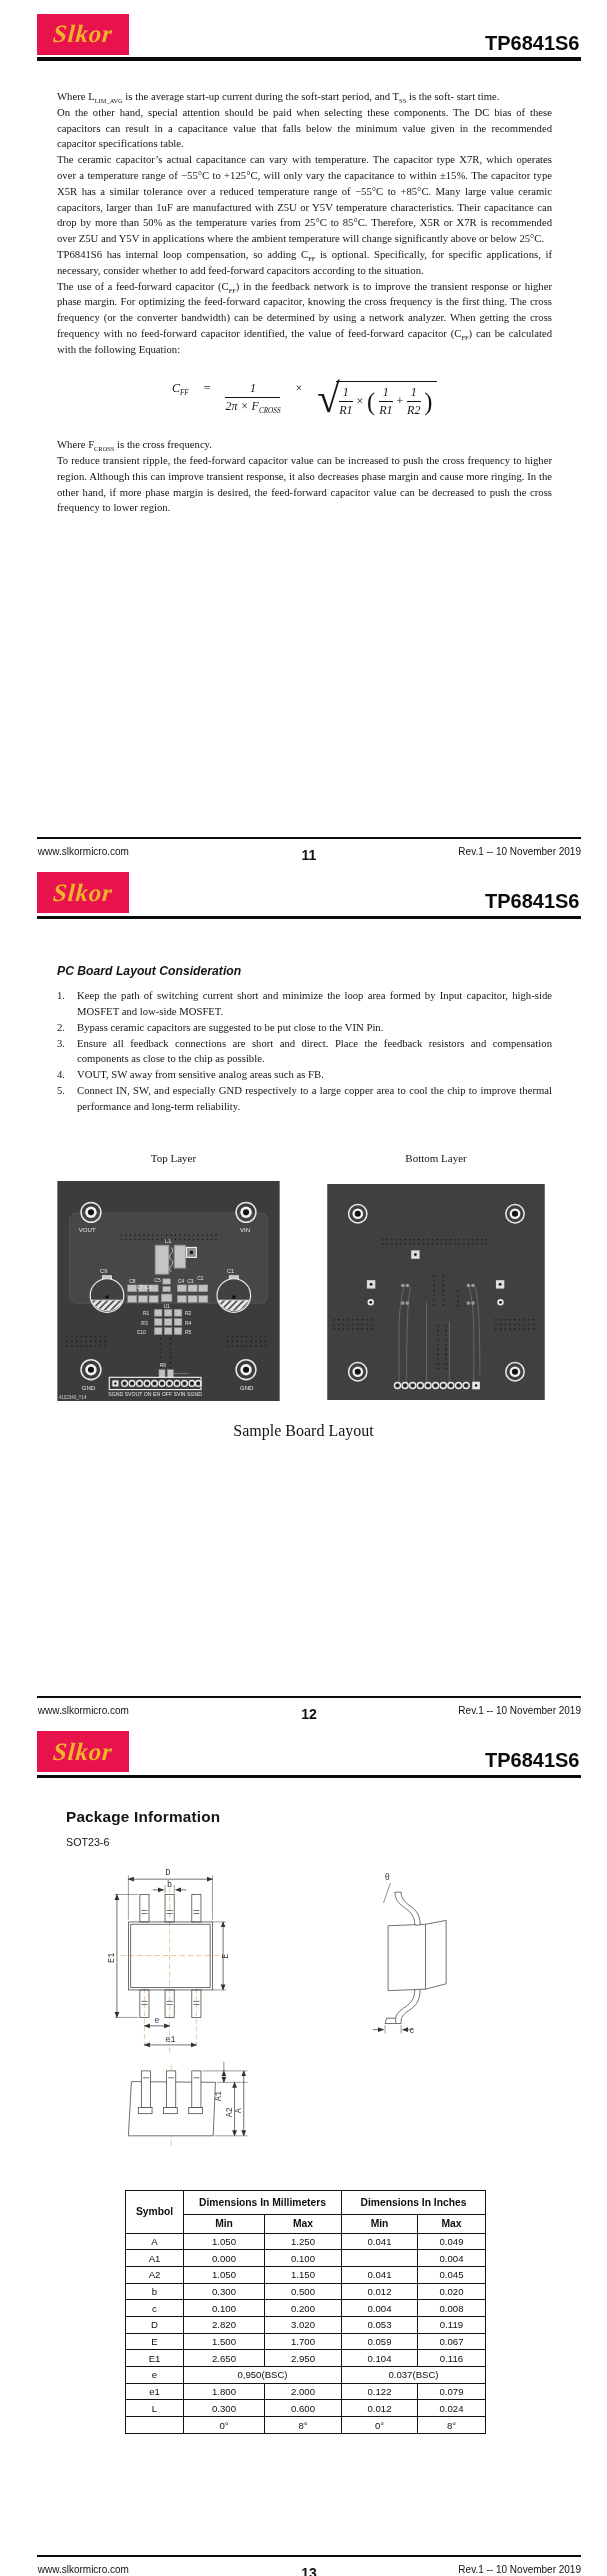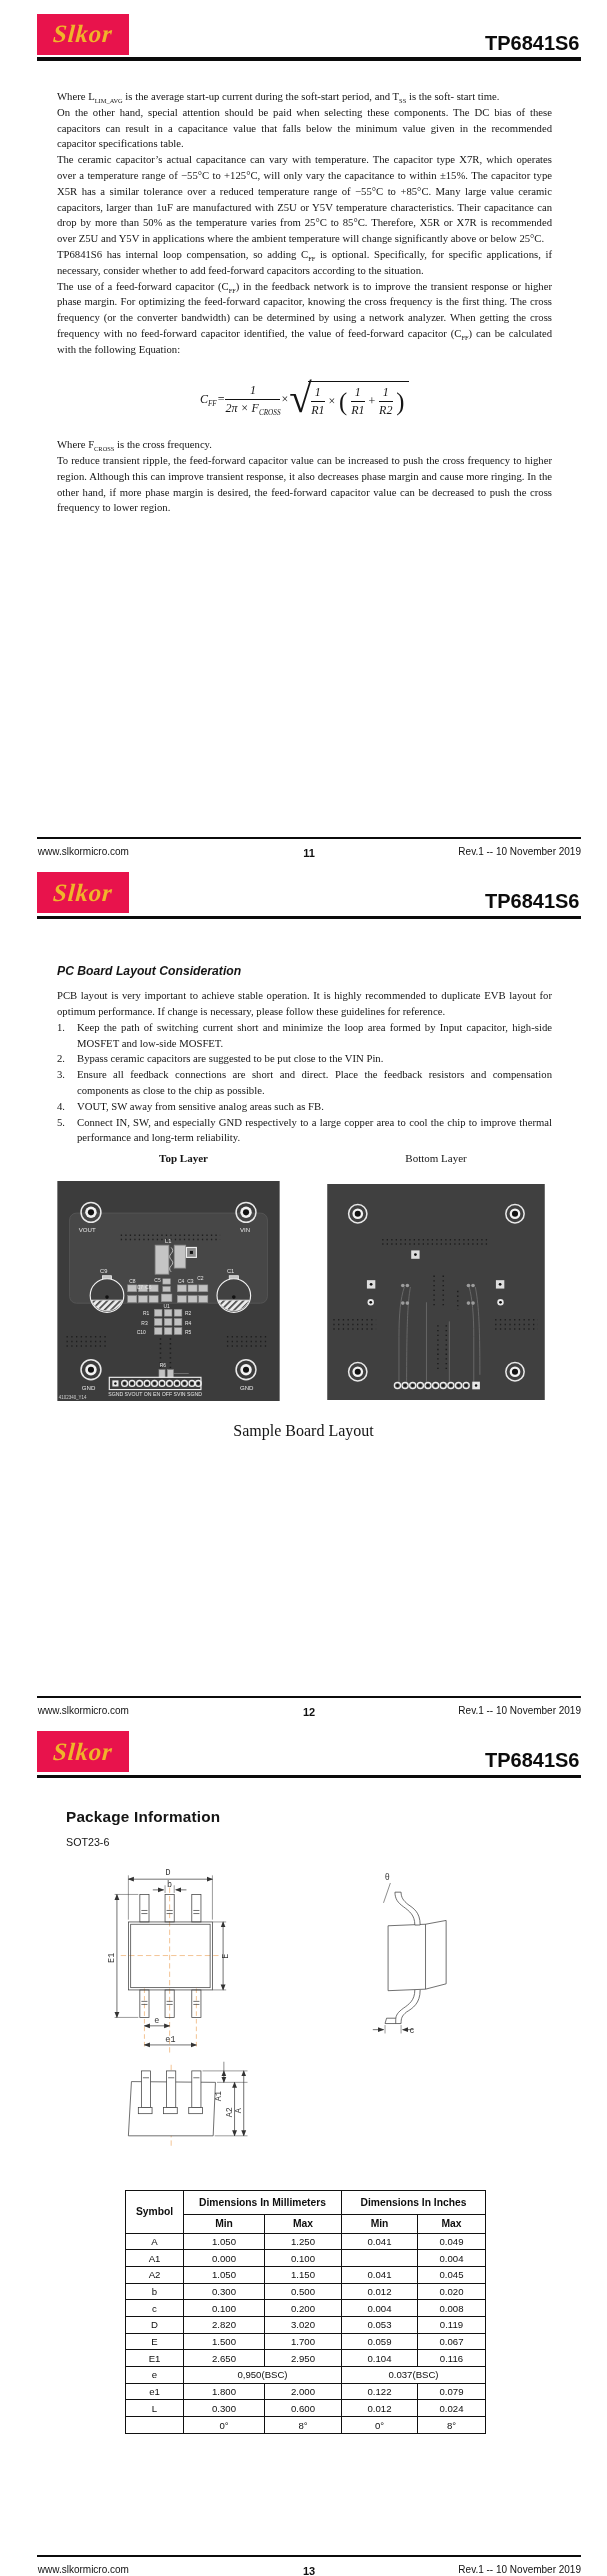--- a/index.html
+++ b/index.html
@@ -8,33 +8,33 @@
   
   .page-header{position:absolute;left:37px;width:544px;height:47px;}
   .logo{position:absolute;left:0;top:0;width:92px;height:41px;background:#e8134c;display:flex;align-items:center;justify-content:center;}
   .logo-text{font-family:"Liberation Serif",serif;font-style:italic;font-weight:bold;font-size:25px;color:#f0b42a;letter-spacing:0.8px;transform:skewX(-4deg);}
   .doc-title{position:absolute;right:1.5px;bottom:6.1px;font-family:"Liberation Sans",sans-serif;font-weight:800;font-size:20px;color:#0c0c0c;letter-spacing:0px;}
   .hrule{position:absolute;left:0;bottom:0;width:100%;height:3.4px;background:#0b0b0b;}
 
   
   .page-footer{position:absolute;left:37px;width:544px;border-top:2.3px solid #0b0b0b;padding-top:6.9px;font-family:"Liberation Sans",sans-serif;font-size:10px;color:#111;}
   .page-footer .site{position:absolute;left:0.8px;top:6.9px;}
-  .page-footer .pagenum{position:absolute;left:0;right:0;top:8.4px;text-align:center;font-size:11px;font-weight:bold;}
+  .page-footer .pagenum{position:absolute;left:0;right:0;top:8.4px;text-align:center;font-size:14px;font-weight:bold;}
   .page-footer .rev{position:absolute;right:0;top:6.9px;}
 
   
   .content{position:absolute;left:57px;width:495px;font-size:10.7px;line-height:15.8px;text-align:justify;}
   .content p{margin:0;}
   sub{font-size:0.60em;line-height:0;}
   .subhead{font-family:"Liberation Sans",sans-serif;font-weight:bold;font-size:12.2px;margin:12.2px 0 8.4px 0;text-align:left;}
   .subhead sub{font-size:0.68em;}
 
   
   .equation{margin:23px 0 18.4px 0;display:flex;justify-content:center;align-items:center;font-size:12px;font-style:italic;}
-  .eqrow{display:inline-flex;align-items:center;gap:1px;}
+  .eqrow{display:inline-flex;gap:15px;}
   .frac{display:inline-flex;flex-direction:column;text-align:center;vertical-align:middle;}
   .frac .top{border-bottom:1.1px solid #111;padding:0 3.8px 0.8px 3.8px;}
   .frac .bot{padding-top:0.8px;}
   .sqrt{display:inline-flex;align-items:center;}
   .sqrt .sign{font-style:normal;font-size:41px;font-weight:300;line-height:0.85;margin-right:-3.8px;transform:translateY(-0.8px);}
   .sqrt .rad{border-top:1.3px solid #111;display:inline-flex;align-items:center;gap:3.8px;padding:3.1px 4.6px 0 3.1px;}
   .paren{font-style:normal;font-size:24.5px;font-weight:300;line-height:0.9;}
   .oprel{font-style:normal;}
 
   
@@ -130,21 +130,20 @@
 <header class="page-header" style="top:872px;">
   <div class="logo">
     <span class="logo-text">Slkor</span>
   </div>
   <div class="doc-title">TP6841S6</div>
   <div class="hrule"></div>
 </header>
 
 <div class="content" style="top:948px;">
   <h3 class="subhead" style="margin-top:16px;font-style:italic;">PC Board Layout Consideration</h3>
-  <p>PCB layout is very important to achieve stable operation. It is highly recommended to duplicate EVB layout for optimum performance. If change is necessary, please follow these guidelines for reference.</p>
   <div class="gitem">
       <span class="gnum">1.</span>
       <span class="gtxt">Keep the path of switching current short and minimize the loop area formed by Input capacitor, high-side MOSFET and low-side MOSFET.</span>
     </div>
   <div class="gitem">
       <span class="gnum">2.</span>
       <span class="gtxt">Bypass ceramic capacitors are suggested to be put close to the VIN Pin.</span>
     </div>
   <div class="gitem">
       <span class="gnum">3.</span>
@@ -153,21 +152,21 @@
   <div class="gitem">
       <span class="gnum">4.</span>
       <span class="gtxt">VOUT, SW away from sensitive analog areas such as FB.</span>
     </div>
   <div class="gitem">
       <span class="gnum">5.</span>
       <span class="gtxt">Connect IN, SW, and especially GND respectively to a large copper area to cool the chip to improve thermal performance and long-term reliability.</span>
     </div>
 </div>
 
-<div class="board-label" style="left:72px;top:1152px;width:223px;font-weight:bold;">Top Layer</div>
+<div class="board-label" style="left:62px;top:1152px;width:223px;">Top Layer</div>
 <div class="board-label" style="left:327px;top:1152px;width:218px;">Bottom Layer</div>
 
 <svg class="board-svg" style="left:57px;top:1181px;" width="223" height="220" viewBox="0 0 291 288">
   <defs>
     <pattern id="hatch" width="6" height="6" patternUnits="userSpaceOnUse" patternTransform="rotate(45)">
       <rect width="6" height="6" fill="#ececec"></rect>
       <line x1="1" y1="0" x2="1" y2="6" stroke="#4a4a4a" stroke-width="2.4"></line>
     </pattern>
   </defs>
   <rect width="291" height="288" fill="#3c3c3c"></rect>

